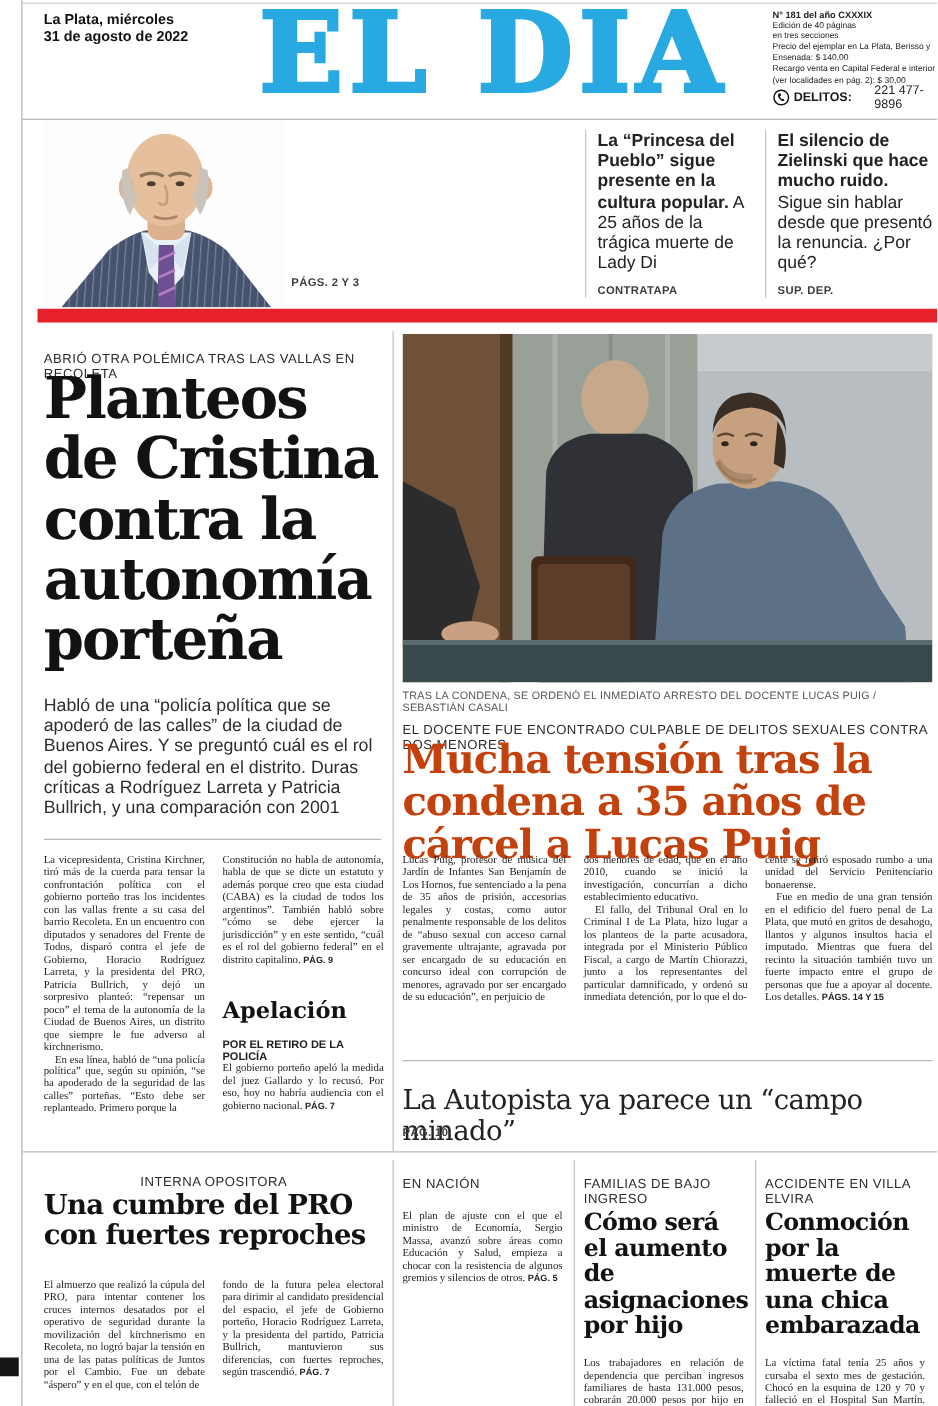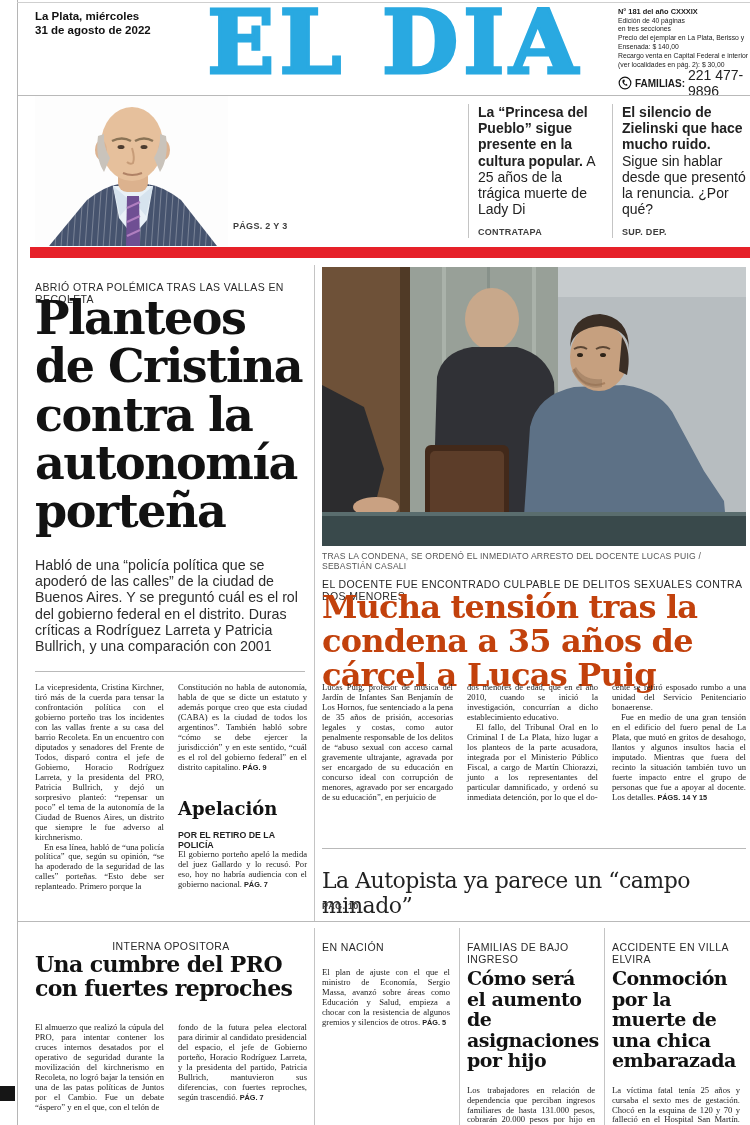--- a/index.html
+++ b/index.html
@@ -12,21 +12,21 @@
   
   .date{left:35px;top:10px;width:120px;font-weight:bold;font-size:11.5px;line-height:1.18;color:#111;}
   .logo{left:160px;top:0px;width:470px;text-align:center;
         font-family:"DejaVu Serif","Liberation Serif",serif;font-weight:900;
         font-size:88px;line-height:84px;color:#29A9E1;letter-spacing:5px;
         -webkit-text-stroke:3px #29A9E1;}
   .edition{left:618px;top:7px;width:130px;font-size:6.8px;line-height:1.3;color:#222;}
   .edition div:first-child{font-weight:bold;font-size:7.4px;}
   .whatsapp{left:618px;top:67px;width:132px;display:flex;align-items:center;gap:3px;}
   .whatsapp .wlab{font-weight:bold;font-size:10px;}
-  .whatsapp .wnum{font-size:14px;color:#222;}
+  .whatsapp .wnum{font-size:10px;color:#222;margin-left:15px;}
 
   
   .gorby-photo{left:35px;top:96px;width:193px;height:150px;overflow:hidden;}
   .gorby-head{left:233px;top:103px;width:228px;font-family:"DejaVu Serif",serif;font-weight:bold;
               font-size:24px;line-height:1.05;letter-spacing:-0.5px;color:#131313;}
   .pageref-sm{font-weight:bold;font-size:9px;color:#3d3d3d;letter-spacing:.3px;}
   .gorby-pages{left:233px;top:221px;}
   .brief{font-size:14px;line-height:1.16;color:#222;}
   .brief b{font-weight:bold;}
   .brief1{left:478px;top:104px;width:122px;}
@@ -111,21 +111,21 @@
     <div>Precio del ejemplar en La Plata, Berisso y Ensenada: $ 140,00</div>
     <div>Recargo venta en Capital Federal e interior (ver localidades en pág. 2): $ 30,00</div>
   </div>
   <div class="abs whatsapp">
     <span style="display:inline-flex;">
       <svg width="14" height="14" viewBox="0 0 24 24">
         <circle cx="12" cy="12" r="10" fill="none" stroke="#111" stroke-width="2"></circle>
         <path d="M8 7 q-2 5 4 9 q3 1.6 4.5 0 l-2-2.6 -1.7 1 q-2.8-2 -2.6-4.6 l2-0.6 -1.5-3z" fill="#111"></path>
       </svg>
     </span>
-    <span class="wlab">FAMILIAS:</span>
+    <span class="wlab">DELITOS:</span>
     <span class="wnum">221 477-9896</span>
   </div>
 
   <div class="hline" style="left:18px;top:95px;width:732px;"></div>
 
   <div class="abs gorby-photo">
     <svg width="193" height="150" viewBox="0 0 193 150">
       <defs>
         <pattern id="pins" width="6" height="8" patternUnits="userSpaceOnUse" patternTransform="rotate(4)">
           <rect width="6" height="8" fill="#46536e"></rect>

